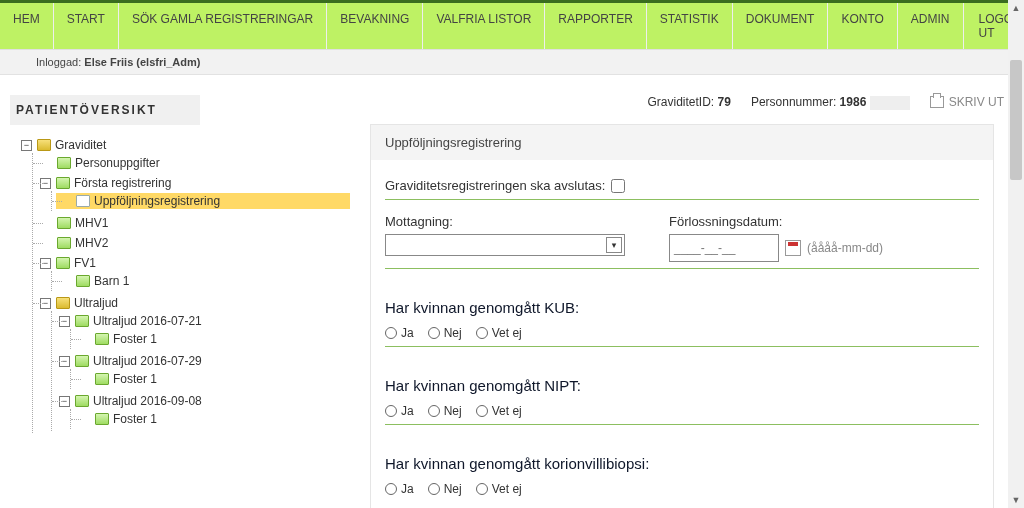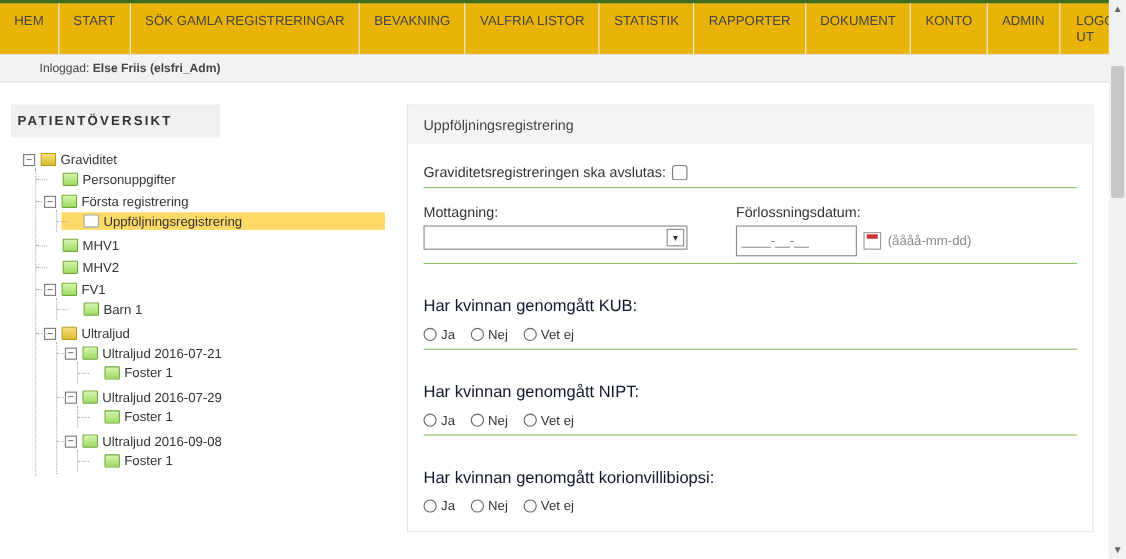--- a/index.html
+++ b/index.html
@@ -6,21 +6,21 @@
     body {
       font-family: Arial, Helvetica, sans-serif;
       font-size: 12px;
       color: #333;
       background: #fff;
       width: 1024px;
       overflow: hidden;
     }
     .topbar {
       display: flex;
-      background: #eab308;
+      background: #bef264;
       border-top: 3px solid #3a6d1f;
       border-bottom: 1px solid #e0e0e0;
     }
     .topbar-left {
       display: flex;
       flex: 1;
     }
     .nav-item {
       padding: 9px 13px;
       font-size: 12px;
@@ -258,22 +258,22 @@
 </head>
 <body>
 
 <div class="topbar">
   <div class="topbar-left">
     <div class="nav-item">HEM</div>
     <div class="nav-item">START</div>
     <div class="nav-item">SÖK GAMLA REGISTRERINGAR</div>
     <div class="nav-item">BEVAKNING</div>
     <div class="nav-item">VALFRIA LISTOR</div>
+    <div class="nav-item">RAPPORTER</div>
     <div class="nav-item">STATISTIK</div>
-    <div class="nav-item">RAPPORTER</div>
     <div class="nav-item">DOKUMENT</div>
     <div class="nav-item">KONTO</div>
     <div class="nav-item">ADMIN</div>
   </div>
   <div class="nav-logout">LOGGA UT</div>
 </div>
 
 <div class="logged-in-bar">
   <span>Inloggad:</span>
   <b>Else Friis (elsfri_Adm)</b>
@@ -402,20 +402,35 @@
                 </li>
               </ul>
             </li>
           </ul>
         </li>
       </ul>
     </div>
   </div>
 
   <div class="main-panel">
+    <div class="meta-row">
+      <div class="meta-item">
+        <span>GraviditetID:</span>
+        <b>79</b>
+      </div>
+      <div class="meta-item">
+        <span>Personnummer:</span>
+        <b>1986</b>
+        <span class="mask-box"></span>
+      </div>
+      <div class="skriv-ut">
+        <span class="printer-icon"></span>
+        <span>SKRIV UT</span>
+      </div>
+    </div>
 
     <div class="form-card">
       <div class="form-card-title">Uppföljningsregistrering</div>
       <div class="form-body">
 
         <div class="form-line">
           <span>Graviditetsregistreringen ska avslutas:</span>
           <input type="checkbox" style="width: 14px; height: 14px;">
         </div>
         <hr class="hr-green">

